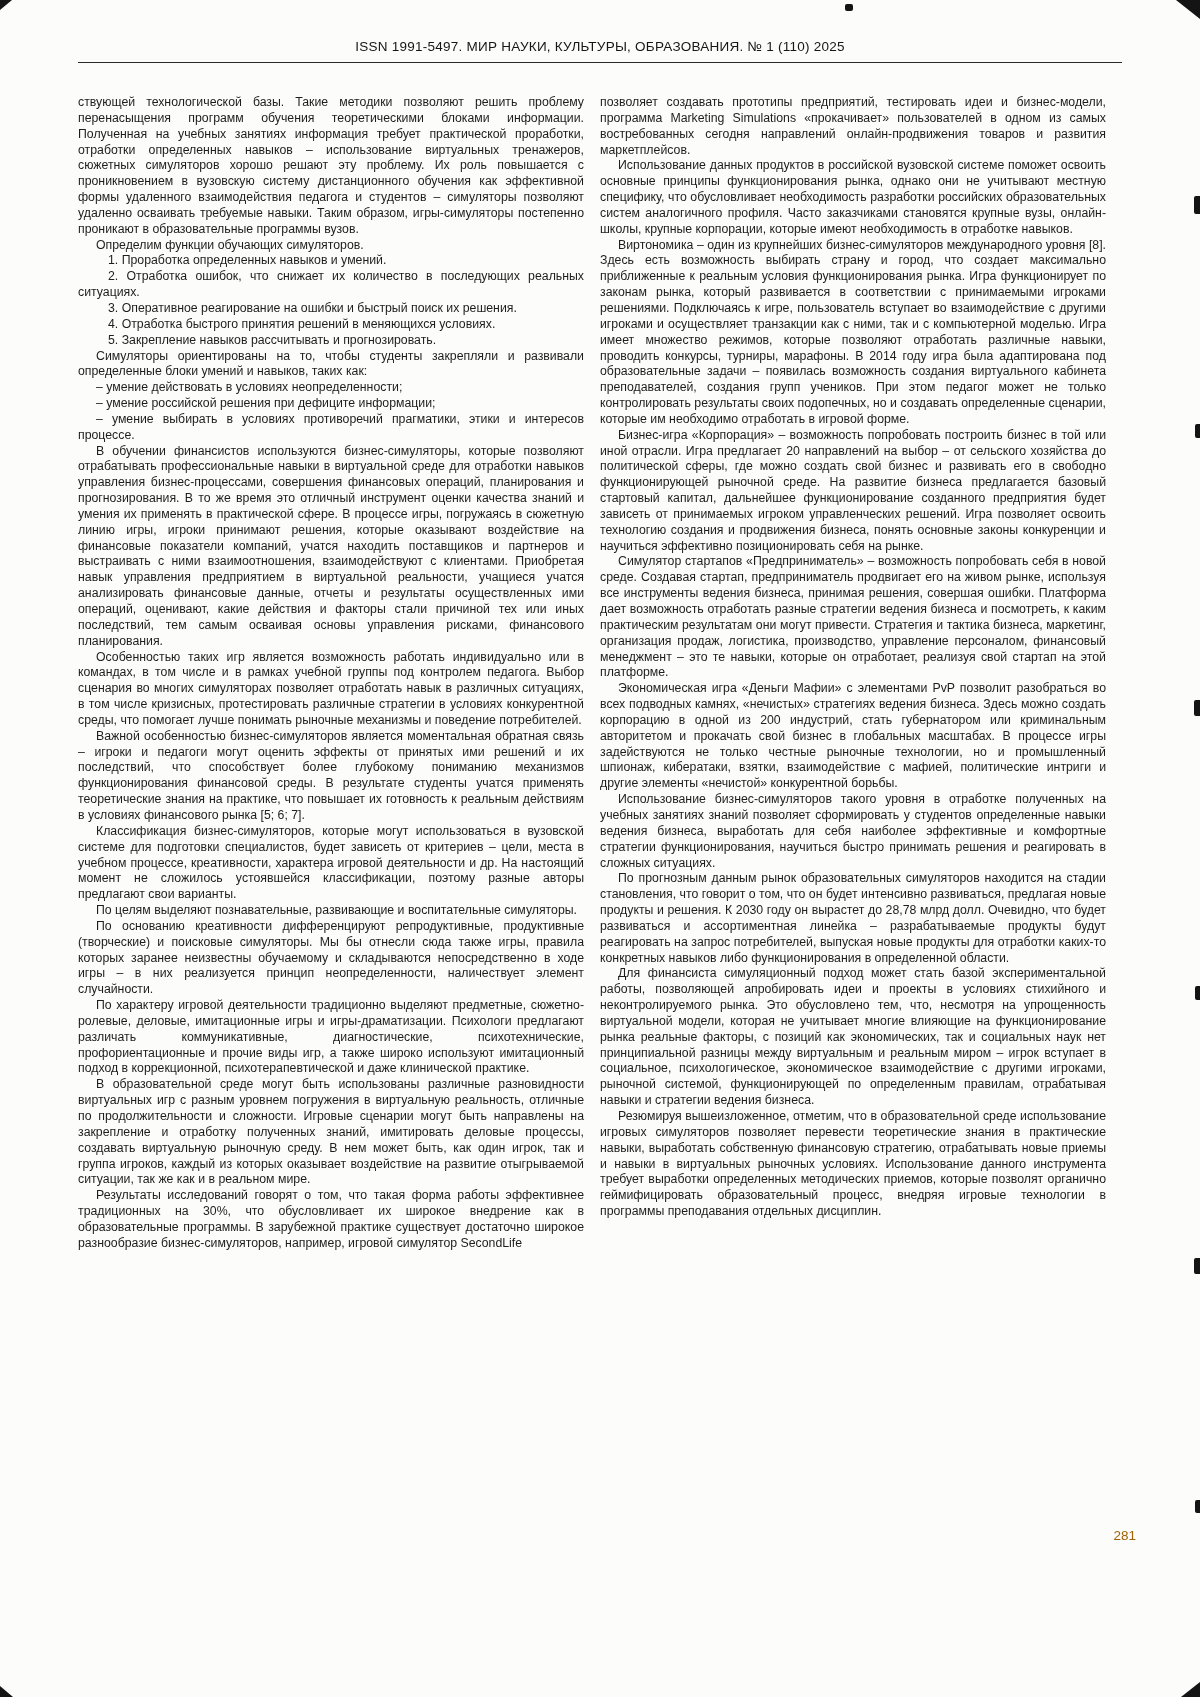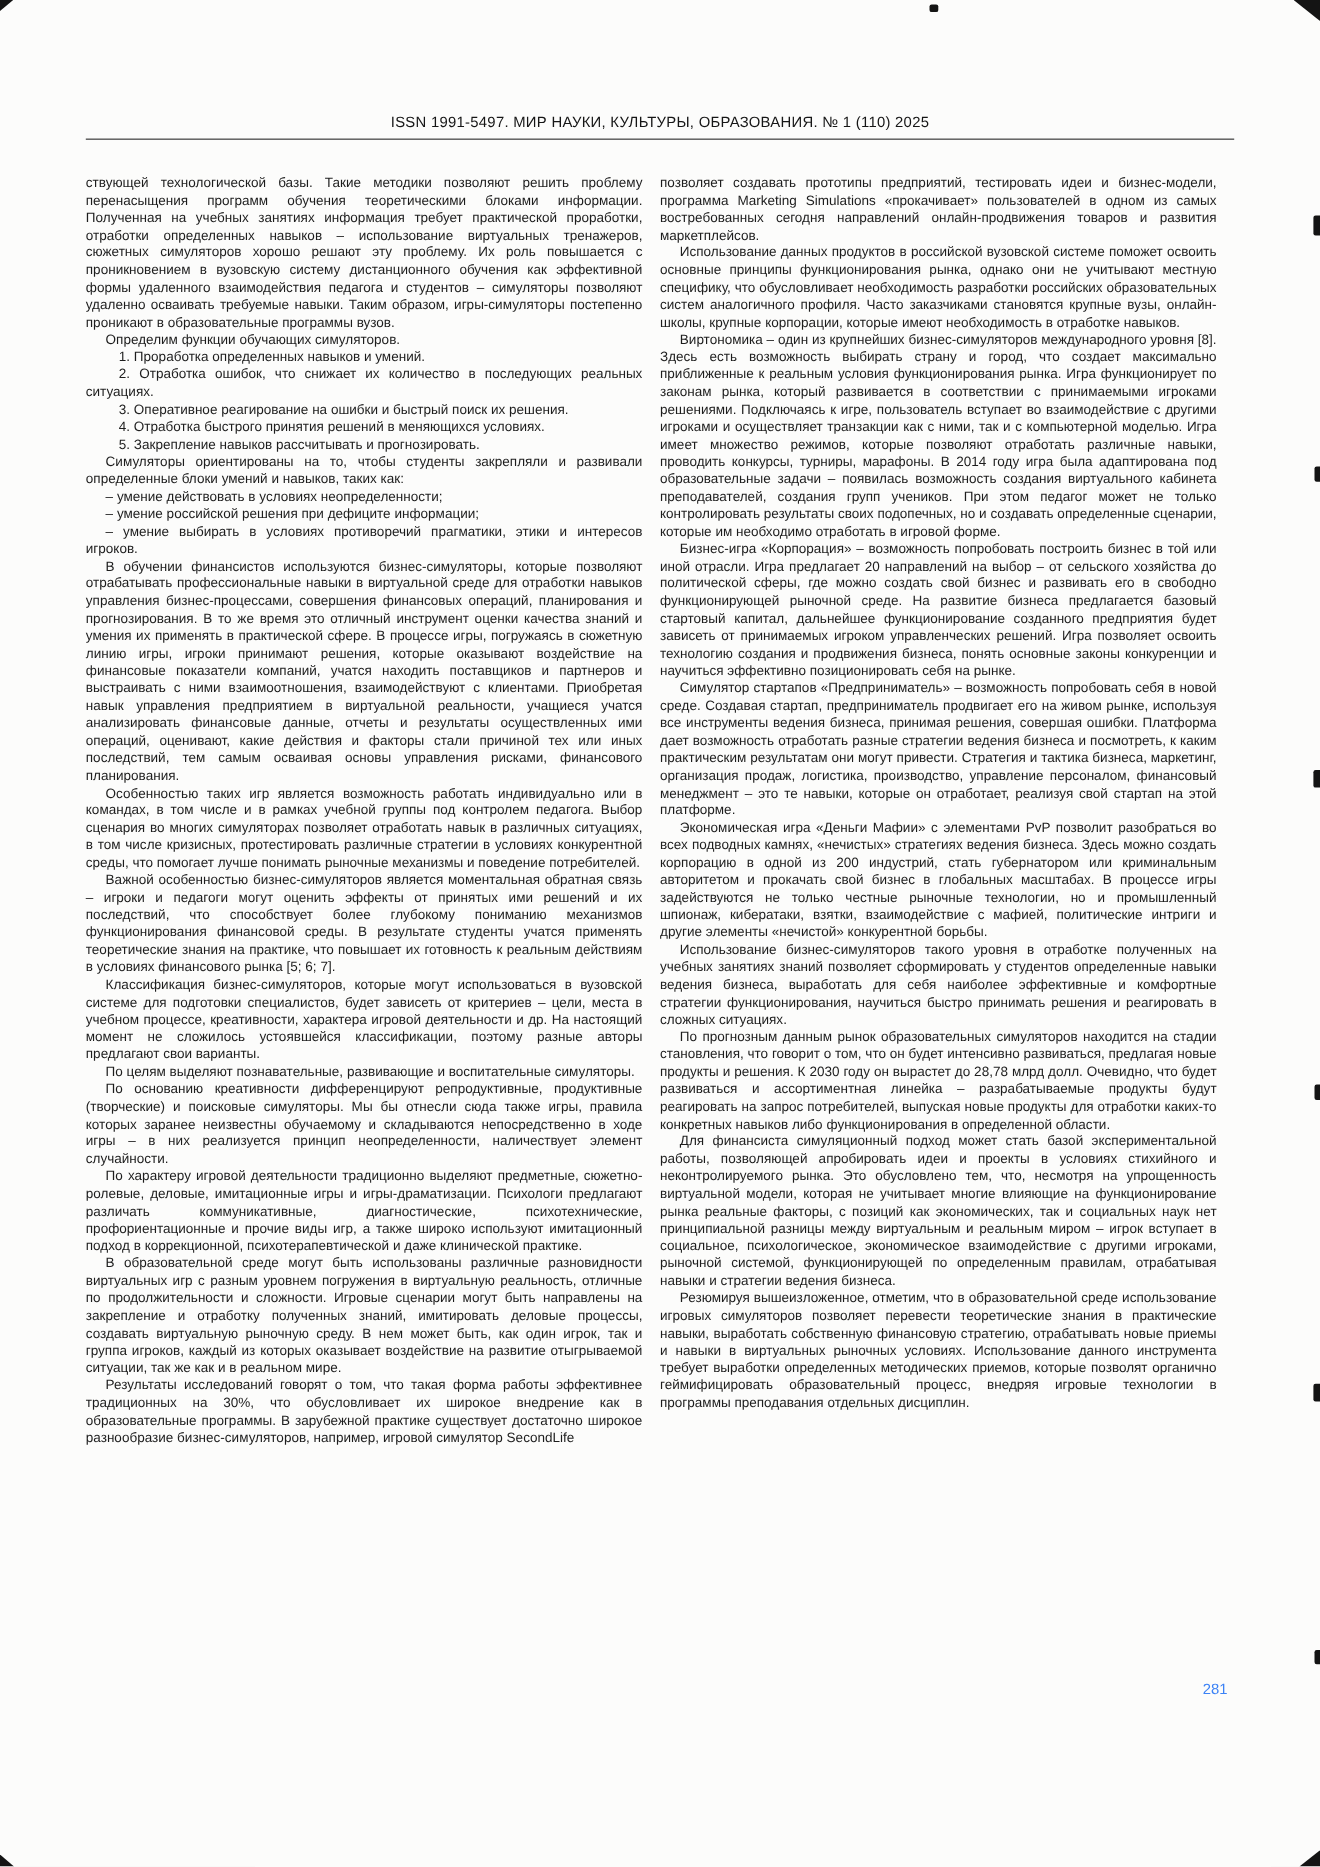--- a/index.html
+++ b/index.html
@@ -11,21 +11,21 @@
     position: relative;
     width: 1200px;
     height: 1697px;
     background: #fcfcfb;
     overflow: hidden;
     font-family: "Liberation Sans", sans-serif;
     color: #1c1c1c;
     -webkit-font-smoothing: antialiased;
   }
   .header-text {
-    padding-top: 103px;
+    padding-top: 39px;
     text-align: center;
     font-size: 13.5px;
     letter-spacing: 0.25px;
     color: #161616;
   }
   .header-rule {
     height: 0;
     border-bottom: 1.4px solid #2a2a2a;
     margin: 8px 78px 0 78px;
   }
@@ -43,23 +43,23 @@
     color: #1d1d1d;
   }
   .col p.para { margin: 0; }
   .col p.cont { text-indent: 0; }
   .col p.ind  { text-indent: 18px; }
   .col p.num  { text-indent: 30px; }
   .col p.dash { text-indent: 18px; }
   .page-number {
     position: absolute;
     top: 1528px;
-    right: 84px;
+    right: 64px;
     font-size: 13.5px;
-    color: #3b82f6;
+    color: #a16207;
   }
   
   .mark { position: absolute; background: #141414; }
   .m-tl { left: 0; top: 0; width: 12px; height: 10px; clip-path: polygon(0 0, 100% 0, 0 100%); }
   .m-t1 { left: 845px; top: 4px; width: 8px; height: 7px; border-radius: 2px; }
   .m-tr { right: 0; top: 0; width: 24px; height: 19px; clip-path: polygon(100% 0, 0 0, 100% 100%); }
   .m-r1 { right: 0; top: 196px;  width: 6px; height: 18px; border-radius: 2px 0 0 2px; }
   .m-r2 { right: 0; top: 424px;  width: 5px; height: 14px; border-radius: 2px 0 0 2px; }
   .m-r3 { right: 0; top: 700px;  width: 6px; height: 16px; border-radius: 2px 0 0 2px; }
   .m-r4 { right: 0; top: 986px;  width: 5px; height: 14px; border-radius: 2px 0 0 2px; }
@@ -83,21 +83,21 @@
         <p class="para cont">ствующей технологической базы. Такие методики позволяют решить проблему перенасыщения программ обучения теоретическими блоками информации. Полученная на учебных занятиях информация требует практической проработки, отработки определенных навыков – использование виртуальных тренажеров, сюжетных симуляторов хорошо решают эту проблему. Их роль повышается с проникновением в вузовскую систему дистанционного обучения как эффективной формы удаленного взаимодействия педагога и студентов – симуляторы позволяют удаленно осваивать требуемые навыки. Таким образом, игры-симуляторы постепенно проникают в образовательные программы вузов.</p>
         <p class="para ind">Определим функции обучающих симуляторов.</p>
         <p class="para num">1.  Проработка определенных навыков и умений.</p>
         <p class="para num">2.  Отработка ошибок, что снижает их количество в последующих реальных ситуациях.</p>
         <p class="para num">3.  Оперативное реагирование на ошибки и быстрый поиск их решения.</p>
         <p class="para num">4.  Отработка быстрого принятия решений в меняющихся условиях.</p>
         <p class="para num">5.  Закрепление навыков рассчитывать и прогнозировать.</p>
         <p class="para ind">Симуляторы ориентированы на то, чтобы студенты закрепляли и развивали определенные блоки умений и навыков, таких как:</p>
         <p class="para dash">–  умение действовать в условиях неопределенности;</p>
         <p class="para dash">–  умение российской решения при дефиците информации;</p>
-        <p class="para dash">–  умение выбирать в условиях противоречий прагматики, этики и интересов игроков.</p>
+        <p class="para dash">–  умение выбирать в условиях противоречий прагматики, этики и интересов процессе.</p>
         <p class="para ind">В обучении финансистов используются бизнес-симуляторы, которые позволяют отрабатывать профессиональные навыки в виртуальной среде для отработки навыков управления бизнес-процессами, совершения финансовых операций, планирования и прогнозирования. В то же время это отличный инструмент оценки качества знаний и умения их применять в практической сфере. В процессе игры, погружаясь в сюжетную линию игры, игроки принимают решения, которые оказывают воздействие на финансовые показатели компаний, учатся находить поставщиков и партнеров и выстраивать с ними взаимоотношения, взаимодействуют с клиентами. Приобретая навык управления предприятием в виртуальной реальности, учащиеся учатся анализировать финансовые данные, отчеты и результаты осуществленных ими операций, оценивают, какие действия и факторы стали причиной тех или иных последствий, тем самым осваивая основы управления рисками, финансового планирования.</p>
         <p class="para ind">Особенностью таких игр является возможность работать индивидуально или в командах, в том числе и в рамках учебной группы под контролем педагога. Выбор сценария во многих симуляторах позволяет отработать навык в различных ситуациях, в том числе кризисных, протестировать различные стратегии в условиях конкурентной среды, что помогает лучше понимать рыночные механизмы и поведение потребителей.</p>
         <p class="para ind">Важной особенностью бизнес-симуляторов является моментальная обратная связь – игроки и педагоги могут оценить эффекты от принятых ими решений и их последствий, что способствует более глубокому пониманию механизмов функционирования финансовой среды. В результате студенты учатся применять теоретические знания на практике, что повышает их готовность к реальным действиям в условиях финансового рынка [5; 6; 7].</p>
         <p class="para ind">Классификация бизнес-симуляторов, которые могут использоваться в вузовской системе для подготовки специалистов, будет зависеть от критериев – цели, места в учебном процессе, креативности, характера игровой деятельности и др. На настоящий момент не сложилось устоявшейся классификации, поэтому разные авторы предлагают свои варианты.</p>
         <p class="para ind">По целям выделяют познавательные, развивающие и воспитательные симуляторы.</p>
         <p class="para ind">По основанию креативности дифференцируют репродуктивные, продуктивные (творческие) и поисковые симуляторы. Мы бы отнесли сюда также игры, правила которых заранее неизвестны обучаемому и складываются непосредственно в ходе игры – в них реализуется принцип неопределенности, наличествует элемент случайности.</p>
         <p class="para ind">По характеру игровой деятельности традиционно выделяют предметные, сюжетно-ролевые, деловые, имитационные игры и игры-драматизации. Психологи предлагают различать коммуникативные, диагностические, психотехнические, профориентационные и прочие виды игр, а также широко используют имитационный подход в коррекционной, психотерапевтической и даже клинической практике.</p>
         <p class="para ind">В образовательной среде могут быть использованы различные разновидности виртуальных игр с разным уровнем погружения в виртуальную реальность, отличные по продолжительности и сложности. Игровые сценарии могут быть направлены на закрепление и отработку полученных знаний, имитировать деловые процессы, создавать виртуальную рыночную среду. В нем может быть, как один игрок, так и группа игроков, каждый из которых оказывает воздействие на развитие отыгрываемой ситуации, так же как и в реальном мире.</p>
         <p class="para ind">Результаты исследований говорят о том, что такая форма работы эффективнее традиционных на 30%, что обусловливает их широкое внедрение как в образовательные программы. В зарубежной практике существует достаточно широкое разнообразие бизнес-симуляторов, например, игровой симулятор SecondLife</p>
       </section>

